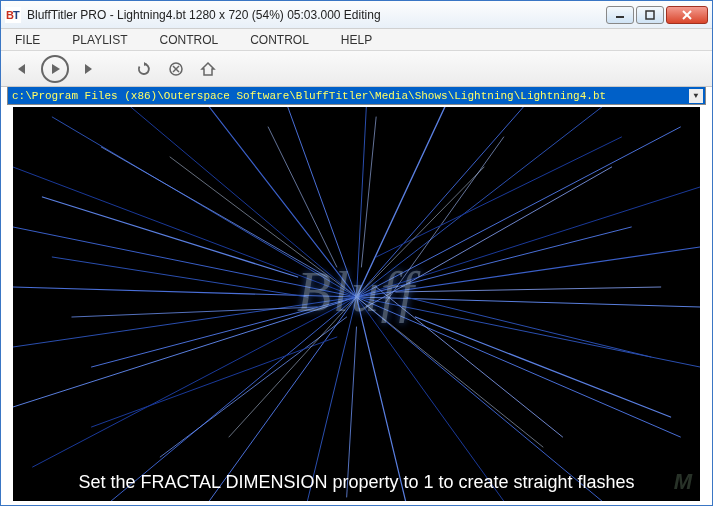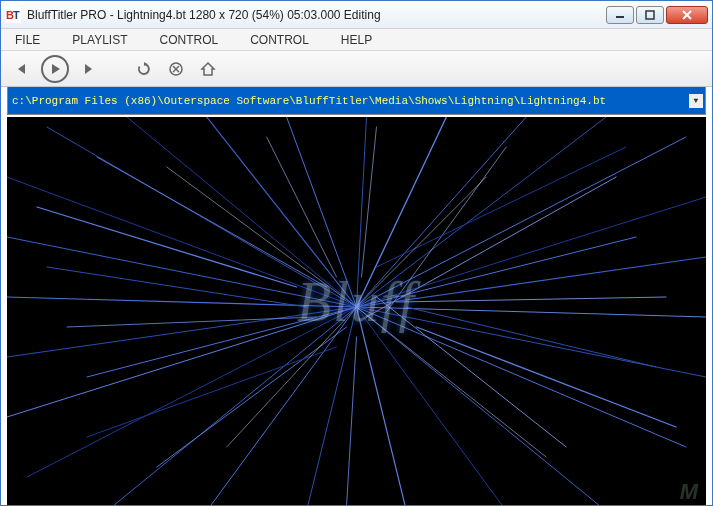--- a/index.html
+++ b/index.html
@@ -12,23 +12,23 @@
 .win-min { background: linear-gradient(#f5f9fc,#cfe3f5); }
 .win-max { background: linear-gradient(#f5f9fc,#cfe3f5); }
 .win-close { background: linear-gradient(#f39b8f,#d9462c); border-color: #a03020; color: #fff; width: 42px; }
 .menubar { height: 22px; background: #f5f5f5; display: flex; align-items: center; padding: 0 10px; gap: 24px; border-bottom: 1px solid #d8d8d8; font-size: 12px; color: #333; }
 .menu-item { cursor: pointer; padding: 2px 4px; }
 .toolbar { height: 36px; background: linear-gradient(#fafafa,#ececec); display: flex; align-items: center; padding: 0 8px; gap: 6px; border-bottom: 1px solid #c8c8c8; }
 .tb-btn { width: 26px; height: 26px; display: flex; align-items: center; justify-content: center; cursor: pointer; color: #555; border-radius: 3px; }
 .play-btn { width: 28px; height: 28px; border: 2px solid #666; border-radius: 50%; display: flex; align-items: center; justify-content: center; }
 .play-triangle { width: 0; height: 0; border-left: 8px solid #666; border-top: 5px solid transparent; border-bottom: 5px solid transparent; margin-left: 2px; }
 .tb-sep { width: 18px; }
-.pathbar { height: 28px; background: #0060c8; color: #ffff66; font-family: "Courier New", monospace; font-size: 11px; padding: 8px 4px; border: 1px solid #888; border-top: none; display: flex; align-items: center; margin: 0 6px 2px 6px; position: relative; }
+.pathbar { height: 18px; background: #0060c8; color: #ffff66; font-family: "Courier New", monospace; font-size: 11px; padding: 8px 4px; border: 1px solid #888; border-top: none; display: flex; align-items: center; margin: 0 6px 2px 6px; position: relative; }
 .pathbar .dd { position: absolute; right: 2px; color: #333; background: #eee; width: 14px; height: 14px; display: flex; align-items: center; justify-content: center; font-size: 8px; cursor: pointer; }
-.canvas-wrap { position: relative; margin: 0 6px; height: 394px; background: #000; overflow: hidden; }
+.canvas-wrap { position: relative; margin: 0 12px; height: 394px; background: #000; overflow: hidden; }
 .canvas-svg { position: absolute; inset: 0; width: 100%; height: 100%; }
 .center-text { position: absolute; left: 50%; top: 47%; transform: translate(-50%,-50%); color: #9db8e0; font-family: Georgia, serif; font-style: italic; font-size: 56px; letter-spacing: 2px; opacity: 0.45; text-shadow: 0 0 6px #3a6fd8, 0 0 12px #1a3a8a; pointer-events: none; }
 .caption { position: absolute; bottom: 8px; left: 0; right: 0; text-align: center; color: #fff; font-family: Arial, sans-serif; font-size: 18px; pointer-events: none; }
 .watermark { position: absolute; bottom: 6px; right: 8px; color: rgba(160,200,160,0.25); font-size: 22px; font-weight: bold; font-style: italic; pointer-events: none; }
 </style>
 </head>
 <body>
 
 <div class="titlebar">
   <span class="app-icon">
@@ -156,14 +156,15 @@
       <line x1="410" y1="210" x2="670" y2="310" stroke="#5a7fe0" stroke-width="1.3"></line>
       <line x1="350" y1="190" x2="160" y2="50" stroke="#cfe0ff" stroke-width="0.5"></line>
       <line x1="350" y1="190" x2="540" y2="340" stroke="#cfe0ff" stroke-width="0.5"></line>
       <line x1="350" y1="190" x2="480" y2="60" stroke="#cfe0ff" stroke-width="0.5"></line>
       <line x1="350" y1="190" x2="220" y2="330" stroke="#cfe0ff" stroke-width="0.5"></line>
       <line x1="350" y1="190" x2="80" y2="260" stroke="#4a6fd8" stroke-width="1"></line>
       <line x1="350" y1="190" x2="630" y2="120" stroke="#4a6fd8" stroke-width="1"></line>
     </g>
   </svg>
   <div class="center-text">Bluff</div>
+  <div class="caption">Set the FRACTAL DIMENSION property to 1 to create straight flashes</div>
   <div class="watermark">M</div>
 </div>
 
 </body></html>

